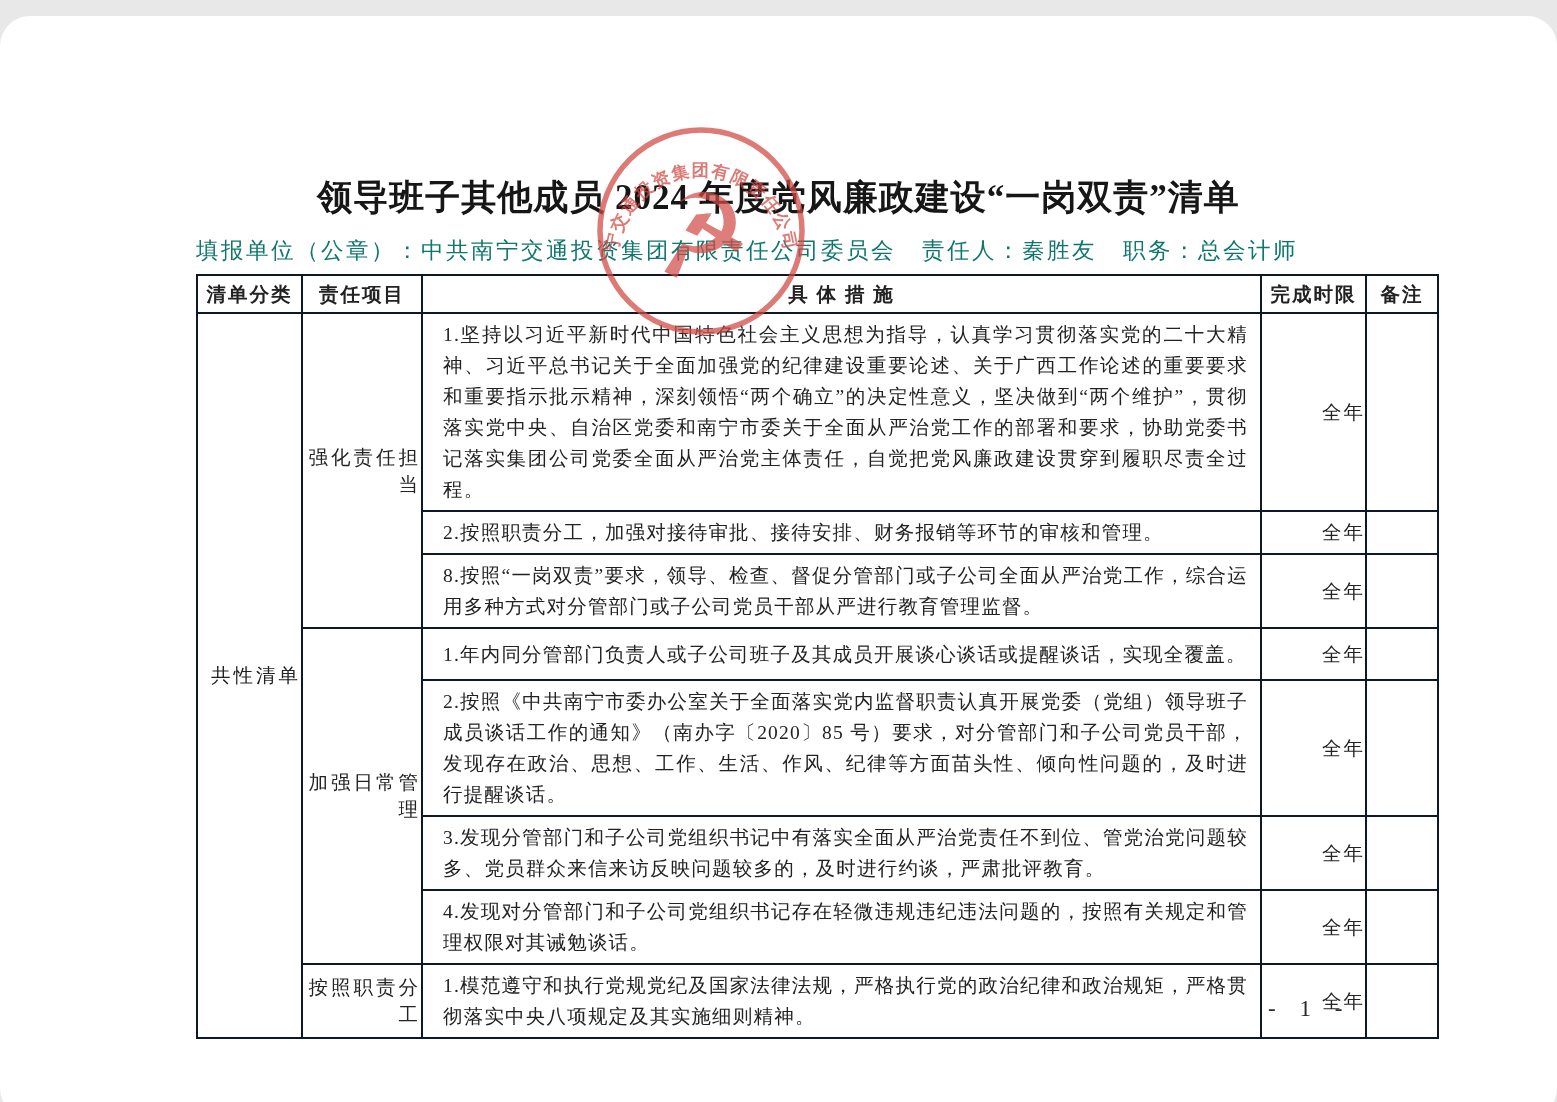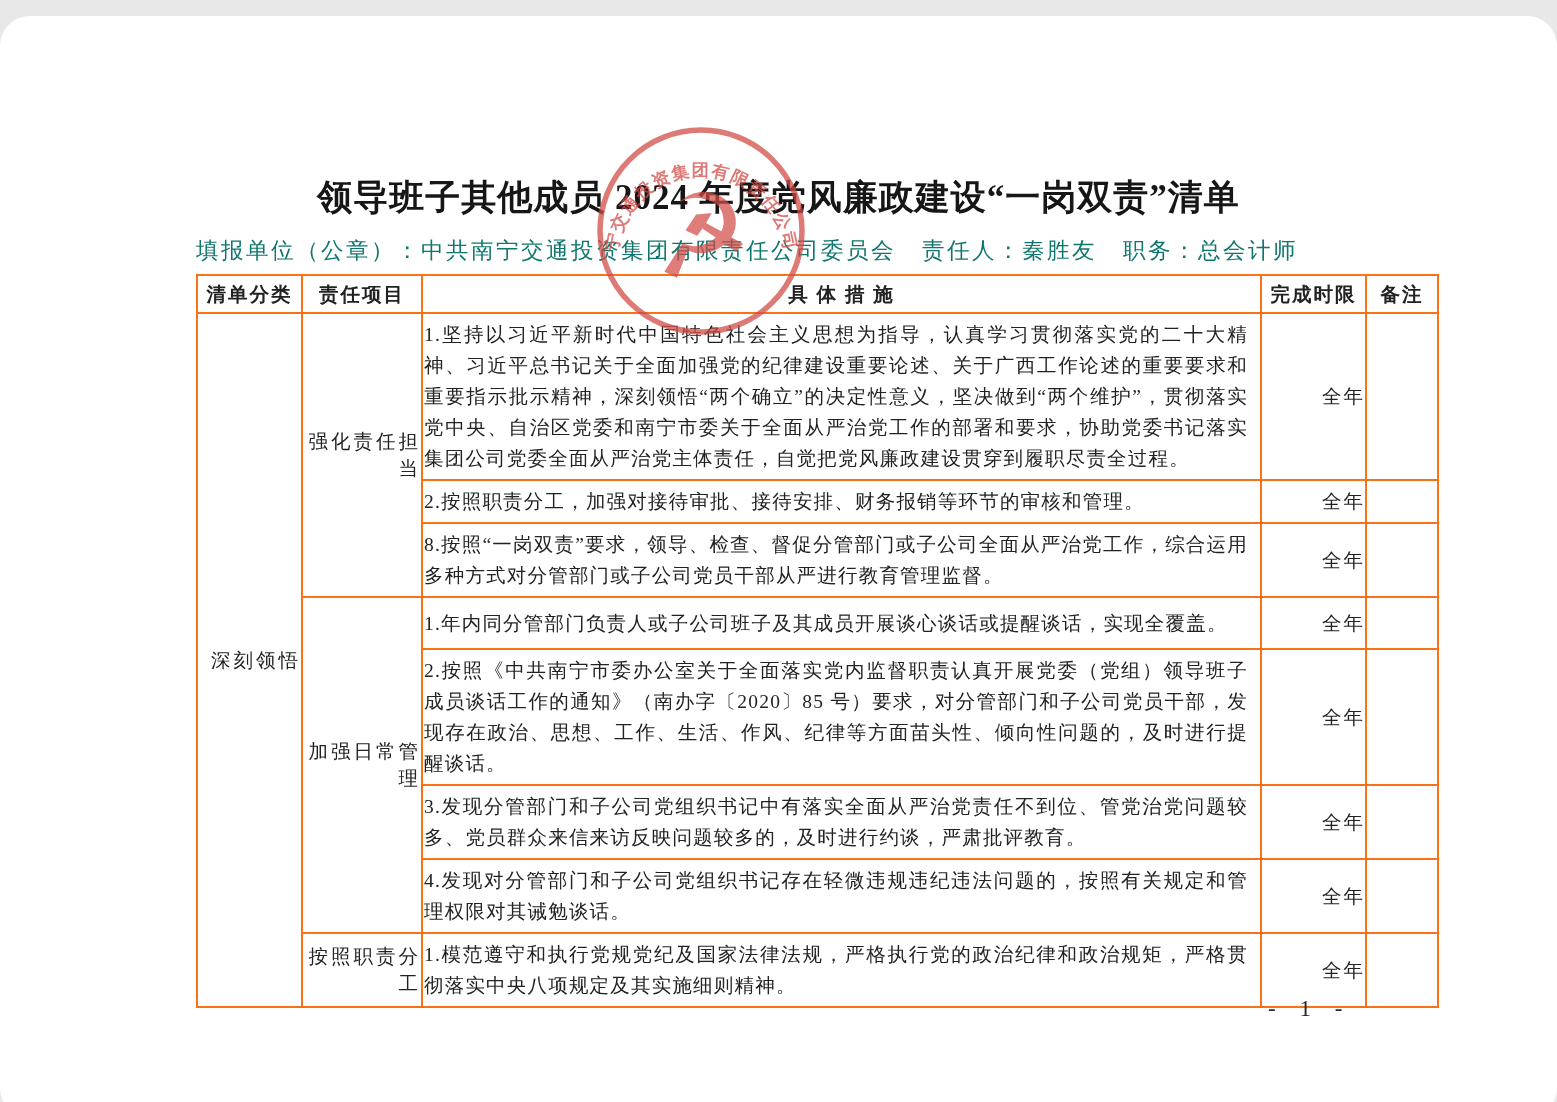--- a/index.html
+++ b/index.html
@@ -33,37 +33,37 @@
   }
   .info-line .gap { display:inline-block; width:26px; }
   .sheet-table {
     position:absolute;
     top:258px; left:196px;
     width:1241px;
     border-collapse:collapse;
     table-layout:fixed;
   }
   .sheet-table th, .sheet-table td {
-    border:2px solid #f97316;
+    border:2px solid #0f172a;
     font-size:19.5px;
     vertical-align:middle;
     color:#222;
   }
   .sheet-table th {
     font-weight:600;
     text-align:center;
     letter-spacing:2px;
   }
   .category-cell, .section-cell {
     text-align:right;
     letter-spacing:3px;
   }
   .measure-cell {
     text-align:justify;
-    padding:5px 12px 5px 1px;
+    padding:5px 12px 5px 20px;
     line-height:31px;
     letter-spacing:1.2px;
   }
   .deadline-cell { text-align:right; letter-spacing:2px; }
   .remark-cell { }
   .page-number {
     position:absolute;
     top:980px; left:1268px;
     font-size:23px;
     letter-spacing:9px;
@@ -98,21 +98,21 @@
     </colgroup>
     <tbody>
         <tr style="height:38px">
       <th>清单分类</th>
       <th>责任项目</th>
       <th>具  体  措  施</th>
       <th>完成时限</th>
       <th>备注</th>
     </tr>
     <tr style="height:156px">
-      <td class="category-cell" rowspan="8">深刻领悟</td>
+      <td class="category-cell" rowspan="8">共性清单</td>
       <td class="section-cell" rowspan="3">强化责任担当</td>
       <td class="measure-cell">1.坚持以习近平新时代中国特色社会主义思想为指导，认真学习贯彻落实党的二十大精神、习近平总书记关于全面加强党的纪律建设重要论述、关于广西工作论述的重要要求和重要指示批示精神，深刻领悟“两个确立”的决定性意义，坚决做到“两个维护”，贯彻落实党中央、自治区党委和南宁市委关于全面从严治党工作的部署和要求，协助党委书记落实集团公司党委全面从严治党主体责任，自觉把党风廉政建设贯穿到履职尽责全过程。</td>
       <td class="deadline-cell">全年</td>
       <td class="remark-cell"></td>
     </tr>
     <tr style="height:27px">
       <td class="measure-cell">2.按照职责分工，加强对接待审批、接待安排、财务报销等环节的审核和管理。</td>
       <td class="deadline-cell">全年</td>
       <td class="remark-cell"></td>
     </tr>

